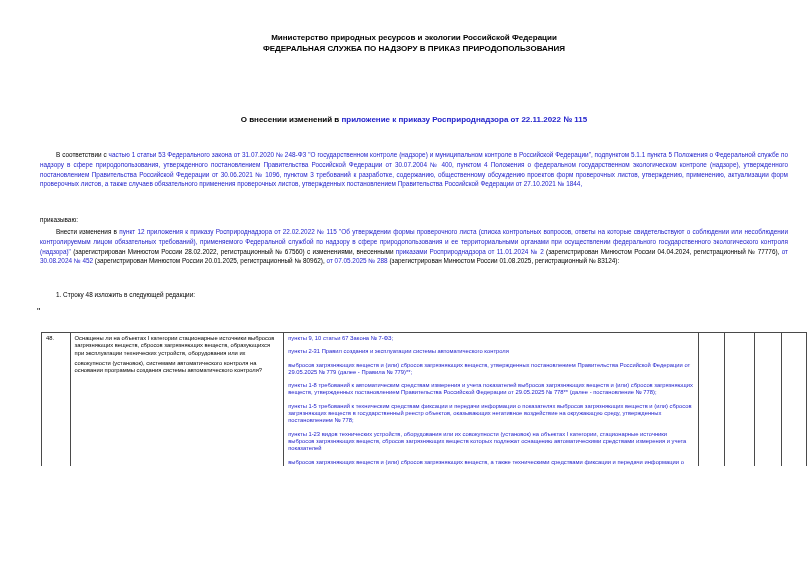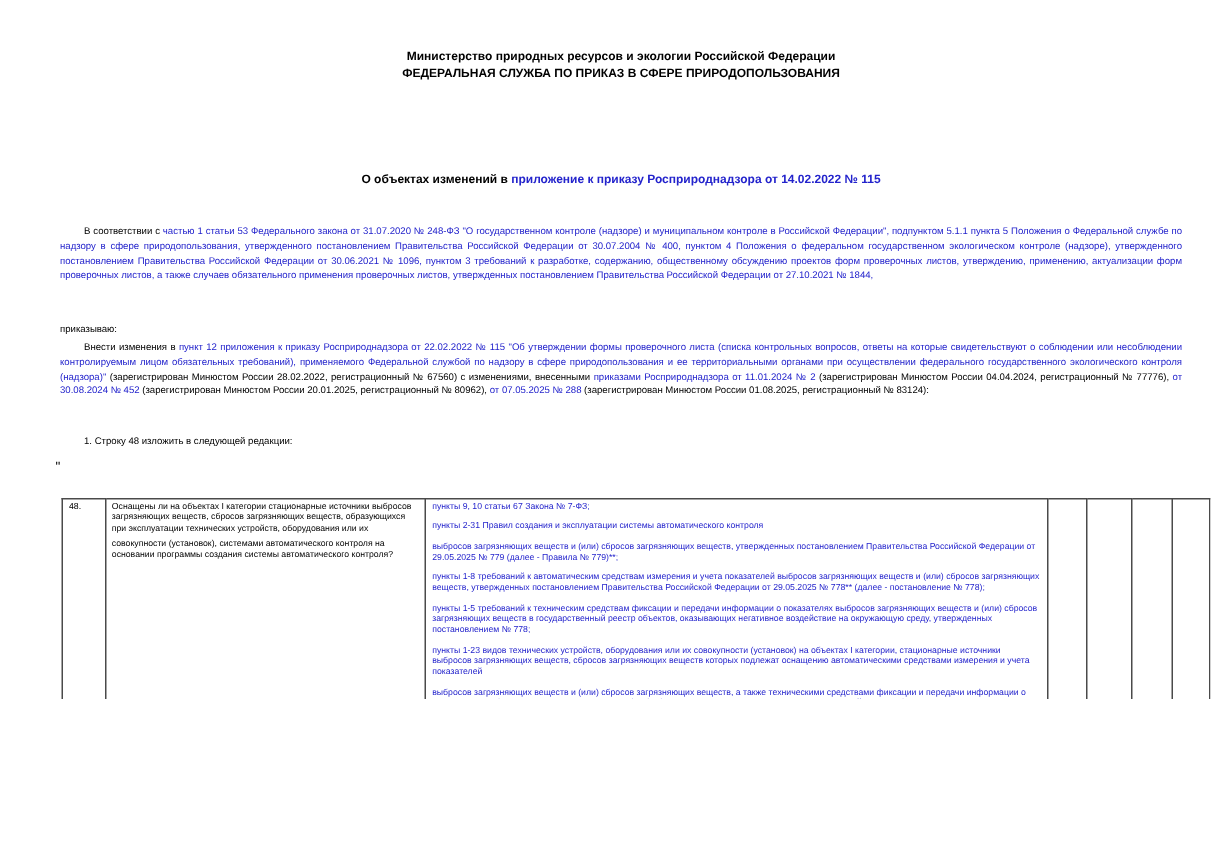--- a/index.html
+++ b/index.html
@@ -60,26 +60,26 @@
   .q-para{margin:0 0 3px 0;}
   .ref-para{margin:0 0 6px 0;color:var(--link);}
 </style>
 </head>
 <body>
 
 <div class="page">
 
   <div class="centered-block doc-header">
     <div>Министерство природных ресурсов и экологии Российской Федерации</div>
-    <div>ФЕДЕРАЛЬНАЯ СЛУЖБА ПО ПРИКАЗ В СФЕРЕ ПРИРОДОПОЛЬЗОВАНИЯ</div>
+    <div>ФЕДЕРАЛЬНАЯ СЛУЖБА ПО НАДЗОРУ В ПРИКАЗ ПРИРОДОПОЛЬЗОВАНИЯ</div>
   </div>
 
 
 
-  <div class="centered-block doc-title"><span class="c-black">О объектах изменений в </span><span class="c-blue">приложение к приказу Росприроднадзора от 14.02.2022 № 115</span></div>
+  <div class="centered-block doc-title"><span class="c-black">О внесении изменений в </span><span class="c-blue">приложение к приказу Росприроднадзора от 22.11.2022 № 115</span></div>
 
   <div class="body-par intro-par indent"><span class="c-black">В соответствии с </span><span class="c-blue">частью 1 статьи 53 Федерального закона от 31.07.2020 № 248-ФЗ "О государственном контроле (надзоре) и муниципальном контроле в Российской Федерации", подпунктом 5.1.1 пункта 5 Положения о Федеральной службе по надзору в сфере природопользования, утвержденного постановлением Правительства Российской Федерации от 30.07.2004 № 400, пунктом 4 Положения о федеральном государственном экологическом контроле (надзоре), утвержденного постановлением Правительства Российской Федерации от 30.06.2021 № 1096, пунктом 3 требований к разработке, содержанию, общественному обсуждению проектов форм проверочных листов, утверждению, применению, актуализации форм проверочных листов, а также случаев обязательного применения проверочных листов, утвержденных постановлением Правительства Российской Федерации от 27.10.2021 № 1844,</span></div>
 
   <div class="body-par prikaz-word">приказываю:</div>
 
   <div class="body-par amend-par indent"><span class="c-black">Внести изменения в </span><span class="c-blue">пункт 12 приложения к приказу Росприроднадзора от 22.02.2022 № 115 "Об утверждении формы проверочного листа (списка контрольных вопросов, ответы на которые свидетельствуют о соблюдении или несоблюдении контролируемым лицом обязательных требований), применяемого Федеральной службой по надзору в сфере природопользования и ее территориальными органами при осуществлении федерального государственного экологического контроля (надзора)"</span><span class="c-black"> (зарегистрирован Минюстом России 28.02.2022, регистрационный № 67560) с изменениями, внесенными </span><span class="c-blue">приказами Росприроднадзора от 11.01.2024 № 2</span><span class="c-black"> (зарегистрирован Минюстом России 04.04.2024, регистрационный № 77776), </span><span class="c-blue">от 30.08.2024 № 452</span><span class="c-black"> (зарегистрирован Минюстом России 20.01.2025, регистрационный № 80962), </span><span class="c-blue">от 07.05.2025 № 288</span><span class="c-black"> (зарегистрирован Минюстом России 01.08.2025, регистрационный № 83124):</span></div>
 
   <div class="body-par item1-line indent">1. Строку 48 изложить в следующей редакции:</div>
 
   <div class="open-quote">"</div>

